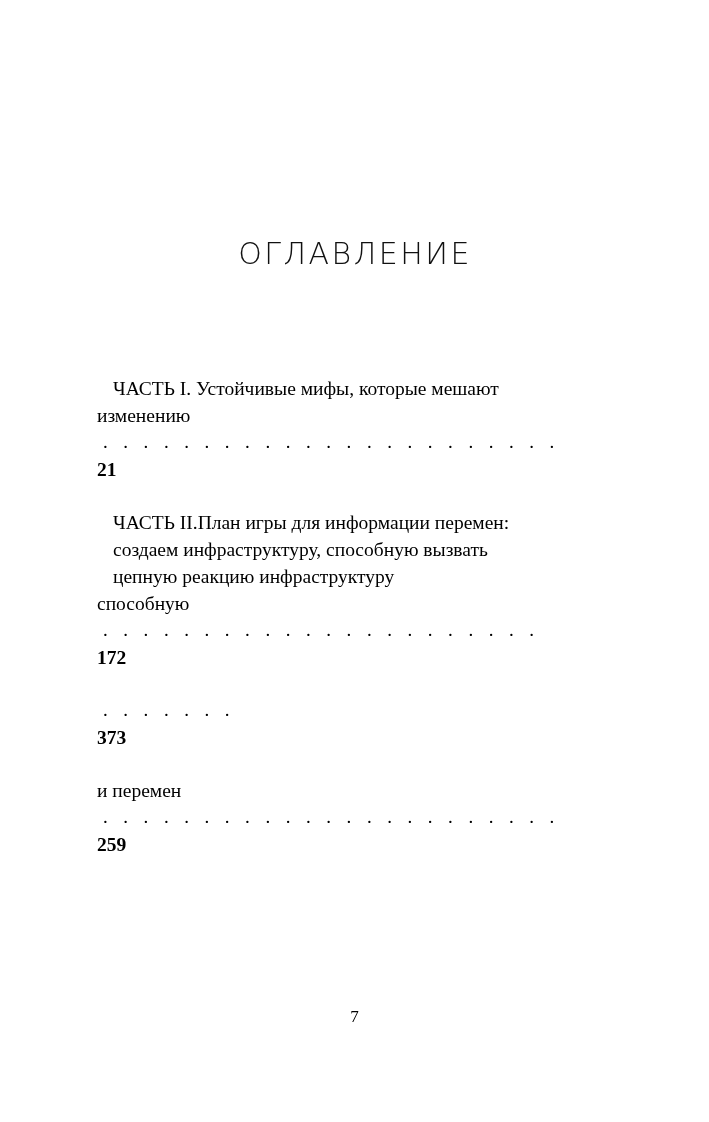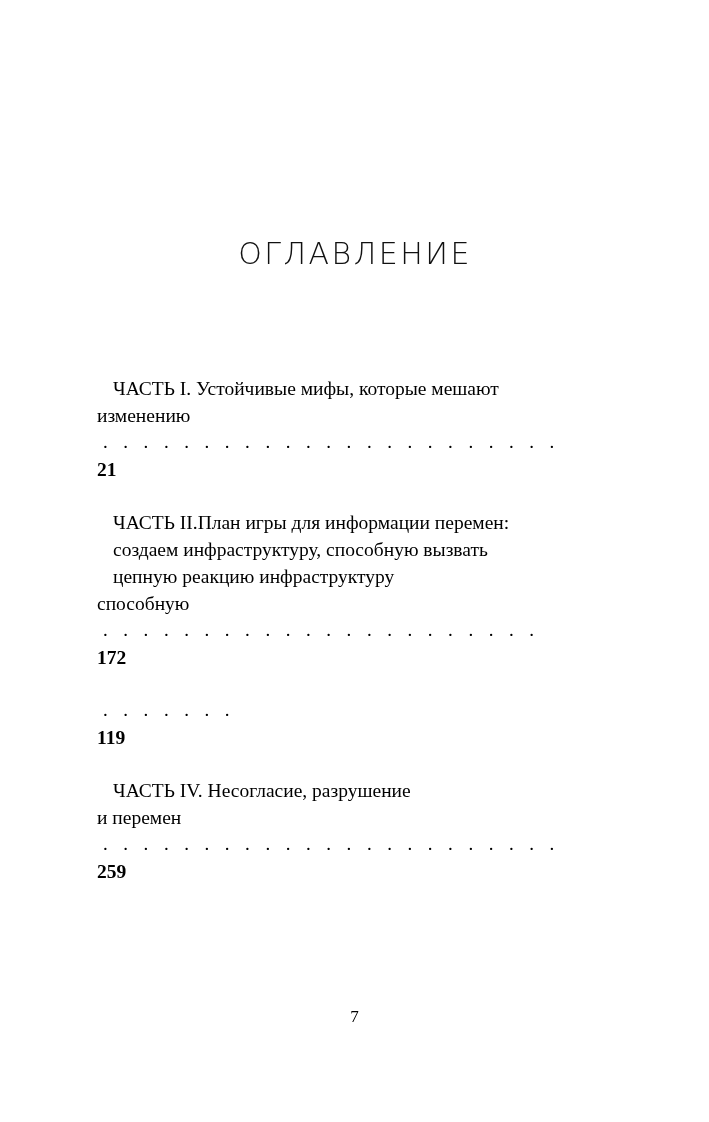--- a/index.html
+++ b/index.html
@@ -115,28 +115,25 @@
       <span class="last-line">
         <span class="text-part">способную</span>
         <span class="leader">. . . . . . . . . . . . . . . . . . . . . .</span>
         <span class="page-num">172</span>
       </span>
     </div>
 
     <div class="toc-entry">
       <span class="last-line">
         <span class="leader">. . . . . . .</span>
-        <span class="page-num">119</span>
+        <span class="page-num">373</span>
       </span>
     </div>
 
     <div class="toc-entry">
-      <span class="lines">
-        <span class="line">ЧАСТЬ IV. Несогласие, разрушение</span>
-      </span>
       <span class="last-line">
         <span class="text-part">и перемен</span>
         <span class="leader">. . . . . . . . . . . . . . . . . . . . . . .</span>
         <span class="page-num">259</span>
       </span>
     </div>
 
   </div>
 
   <div class="folio">7</div>

